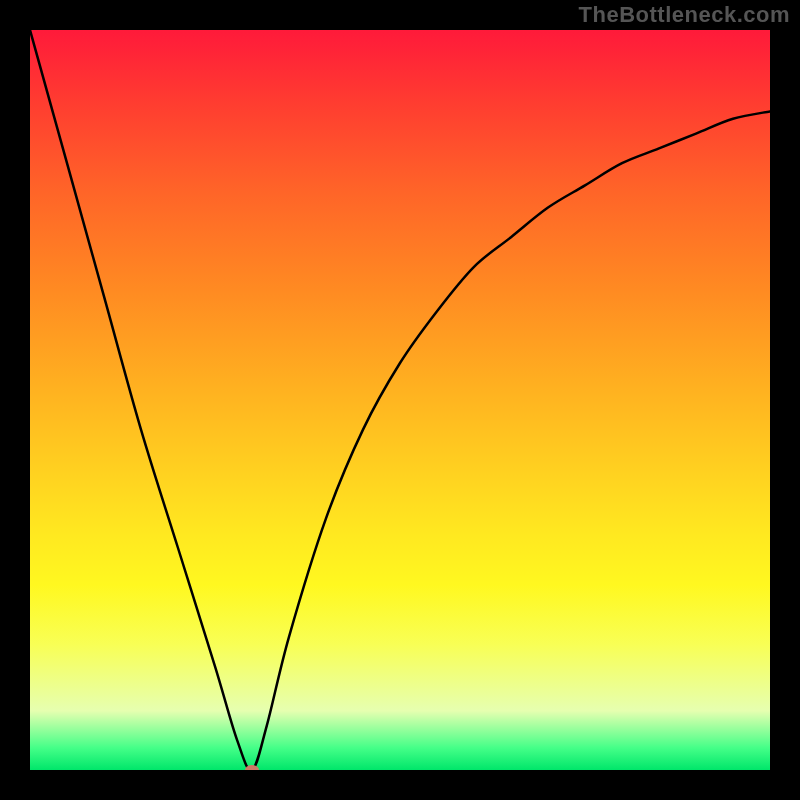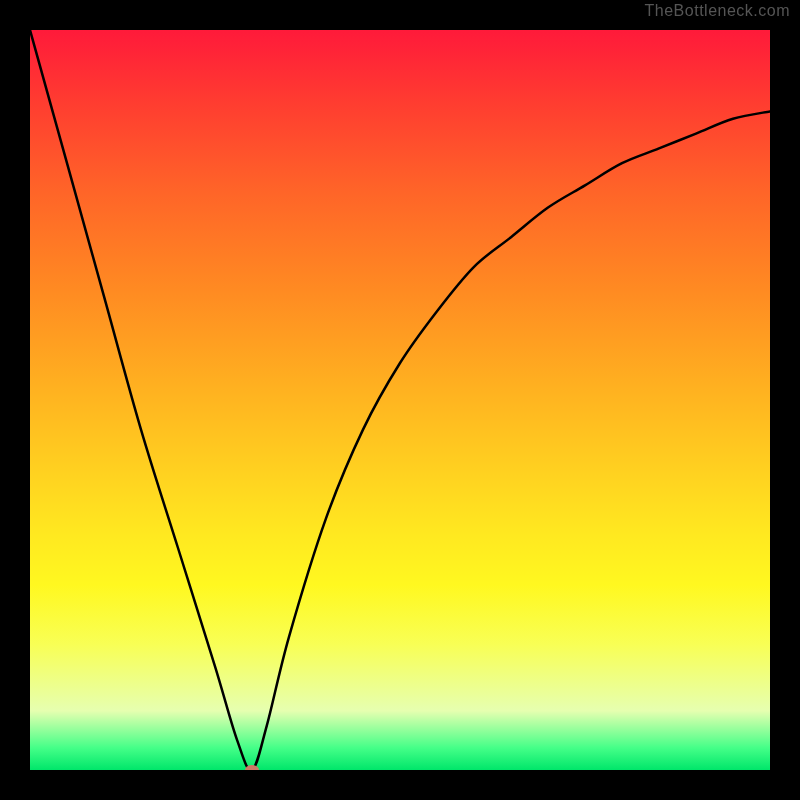--- a/index.html
+++ b/index.html
@@ -15,22 +15,22 @@
     position: relative;
     width: 800px;
     height: 800px;
     background: #000;
   }
   .watermark {
     position: absolute;
     top: 2px;
     right: 10px;
     color: #555;
-    font-size: 16px;
-    font-weight: 400;
+    font-size: 22px;
+    font-weight: 700;
     letter-spacing: 0.5px;
     z-index: 10;
     text-align: center;
   }
   .plot-area {
     position: absolute;
     left: 30px;
     top: 30px;
     width: 740px;
     height: 740px;

